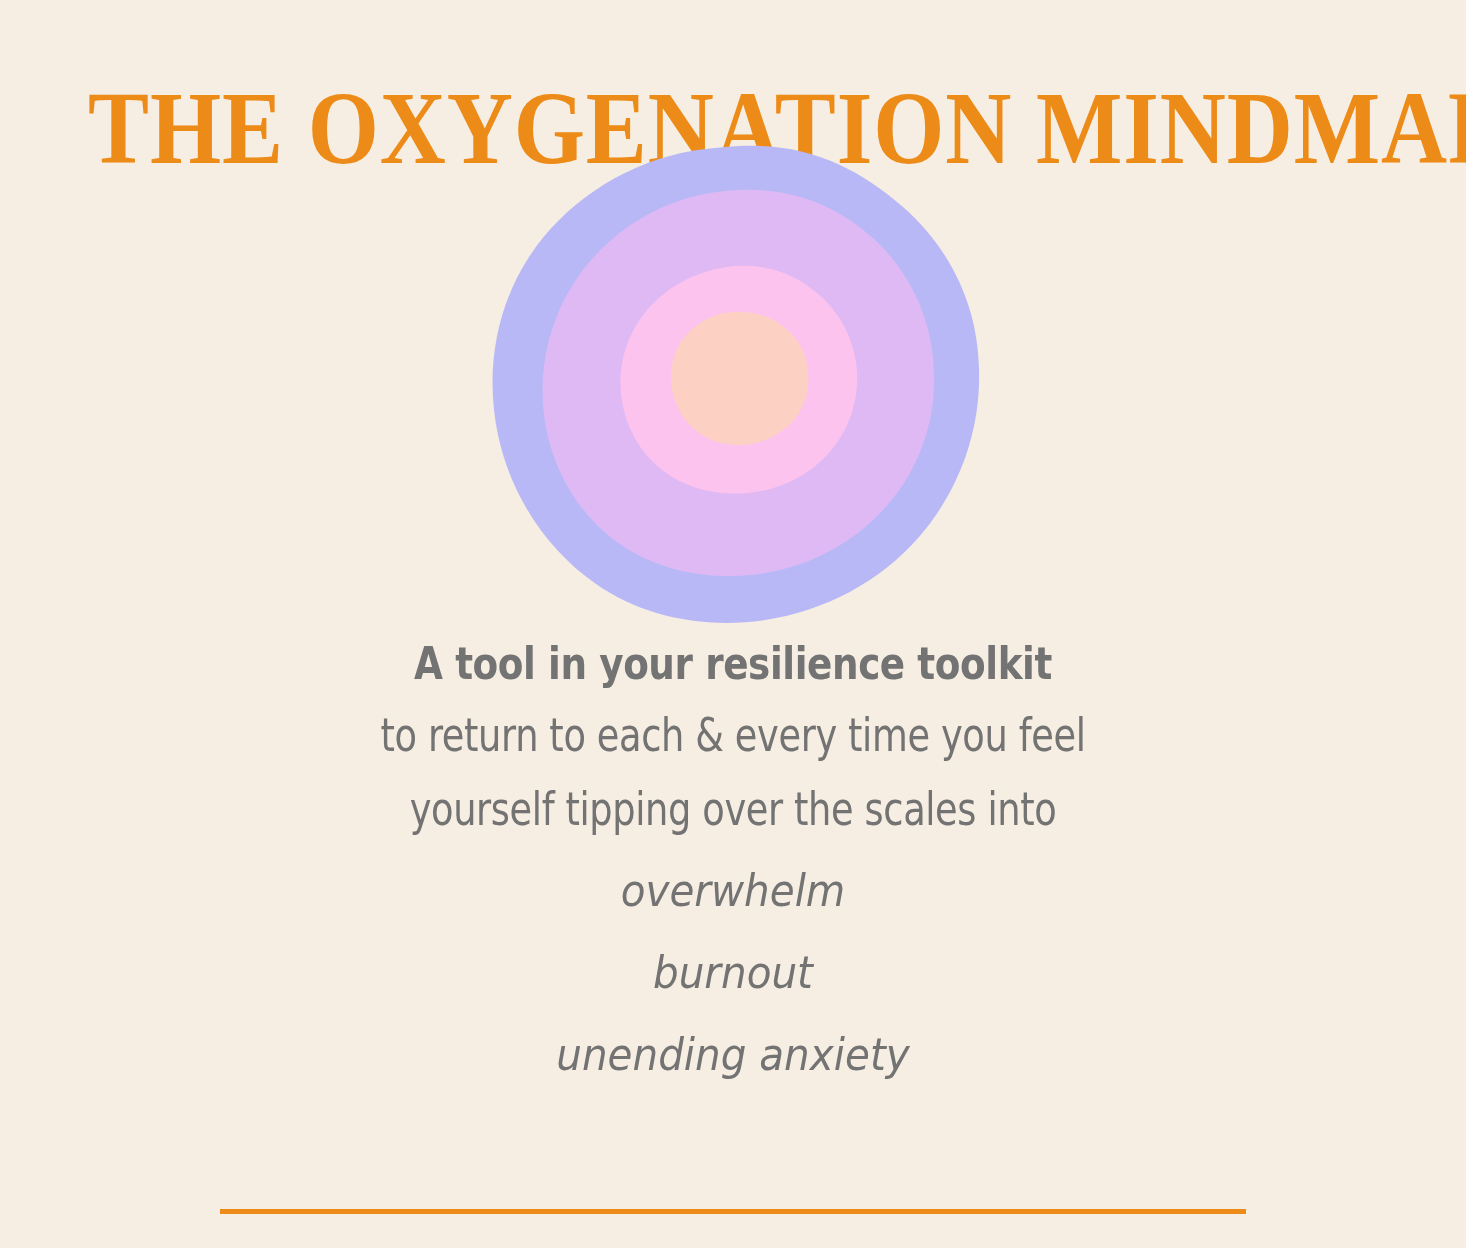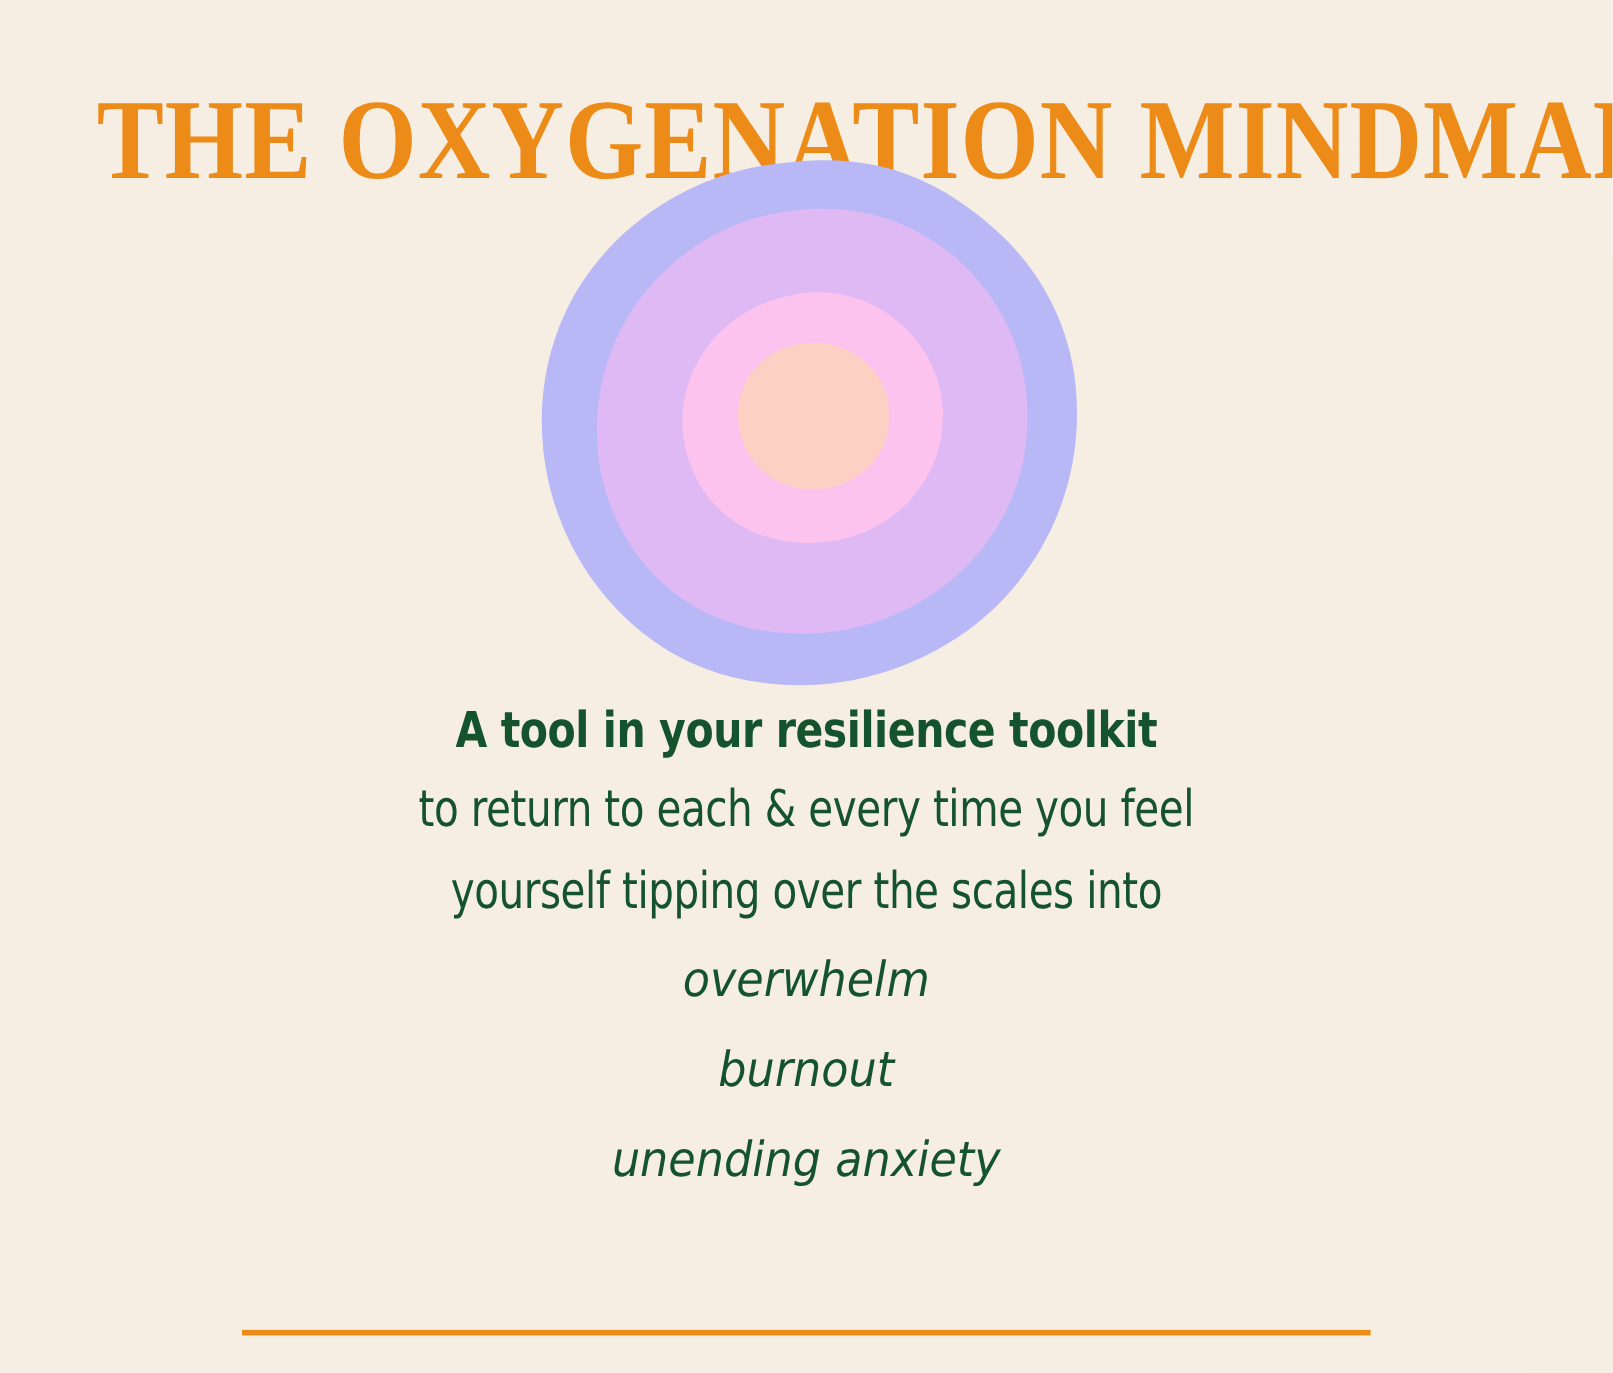--- a/index.html
+++ b/index.html
@@ -53,21 +53,21 @@
     height: 486px;
   }
 
   
   #copy {
     position: absolute;
     left: 0;
     top: 630px;
     width: 1466px;
     text-align: center;
-    color: #14532d;
+    color: #737373;
   }
   .headline {
     font-family: "DejaVu Sans", "Liberation Sans", sans-serif;
     font-weight: 700;
     font-size: 45px;
     line-height: 68px;
     letter-spacing: -0.5px;
     transform: scaleX(0.83);
     transform-origin: 50% 50%;
     white-space: nowrap;

